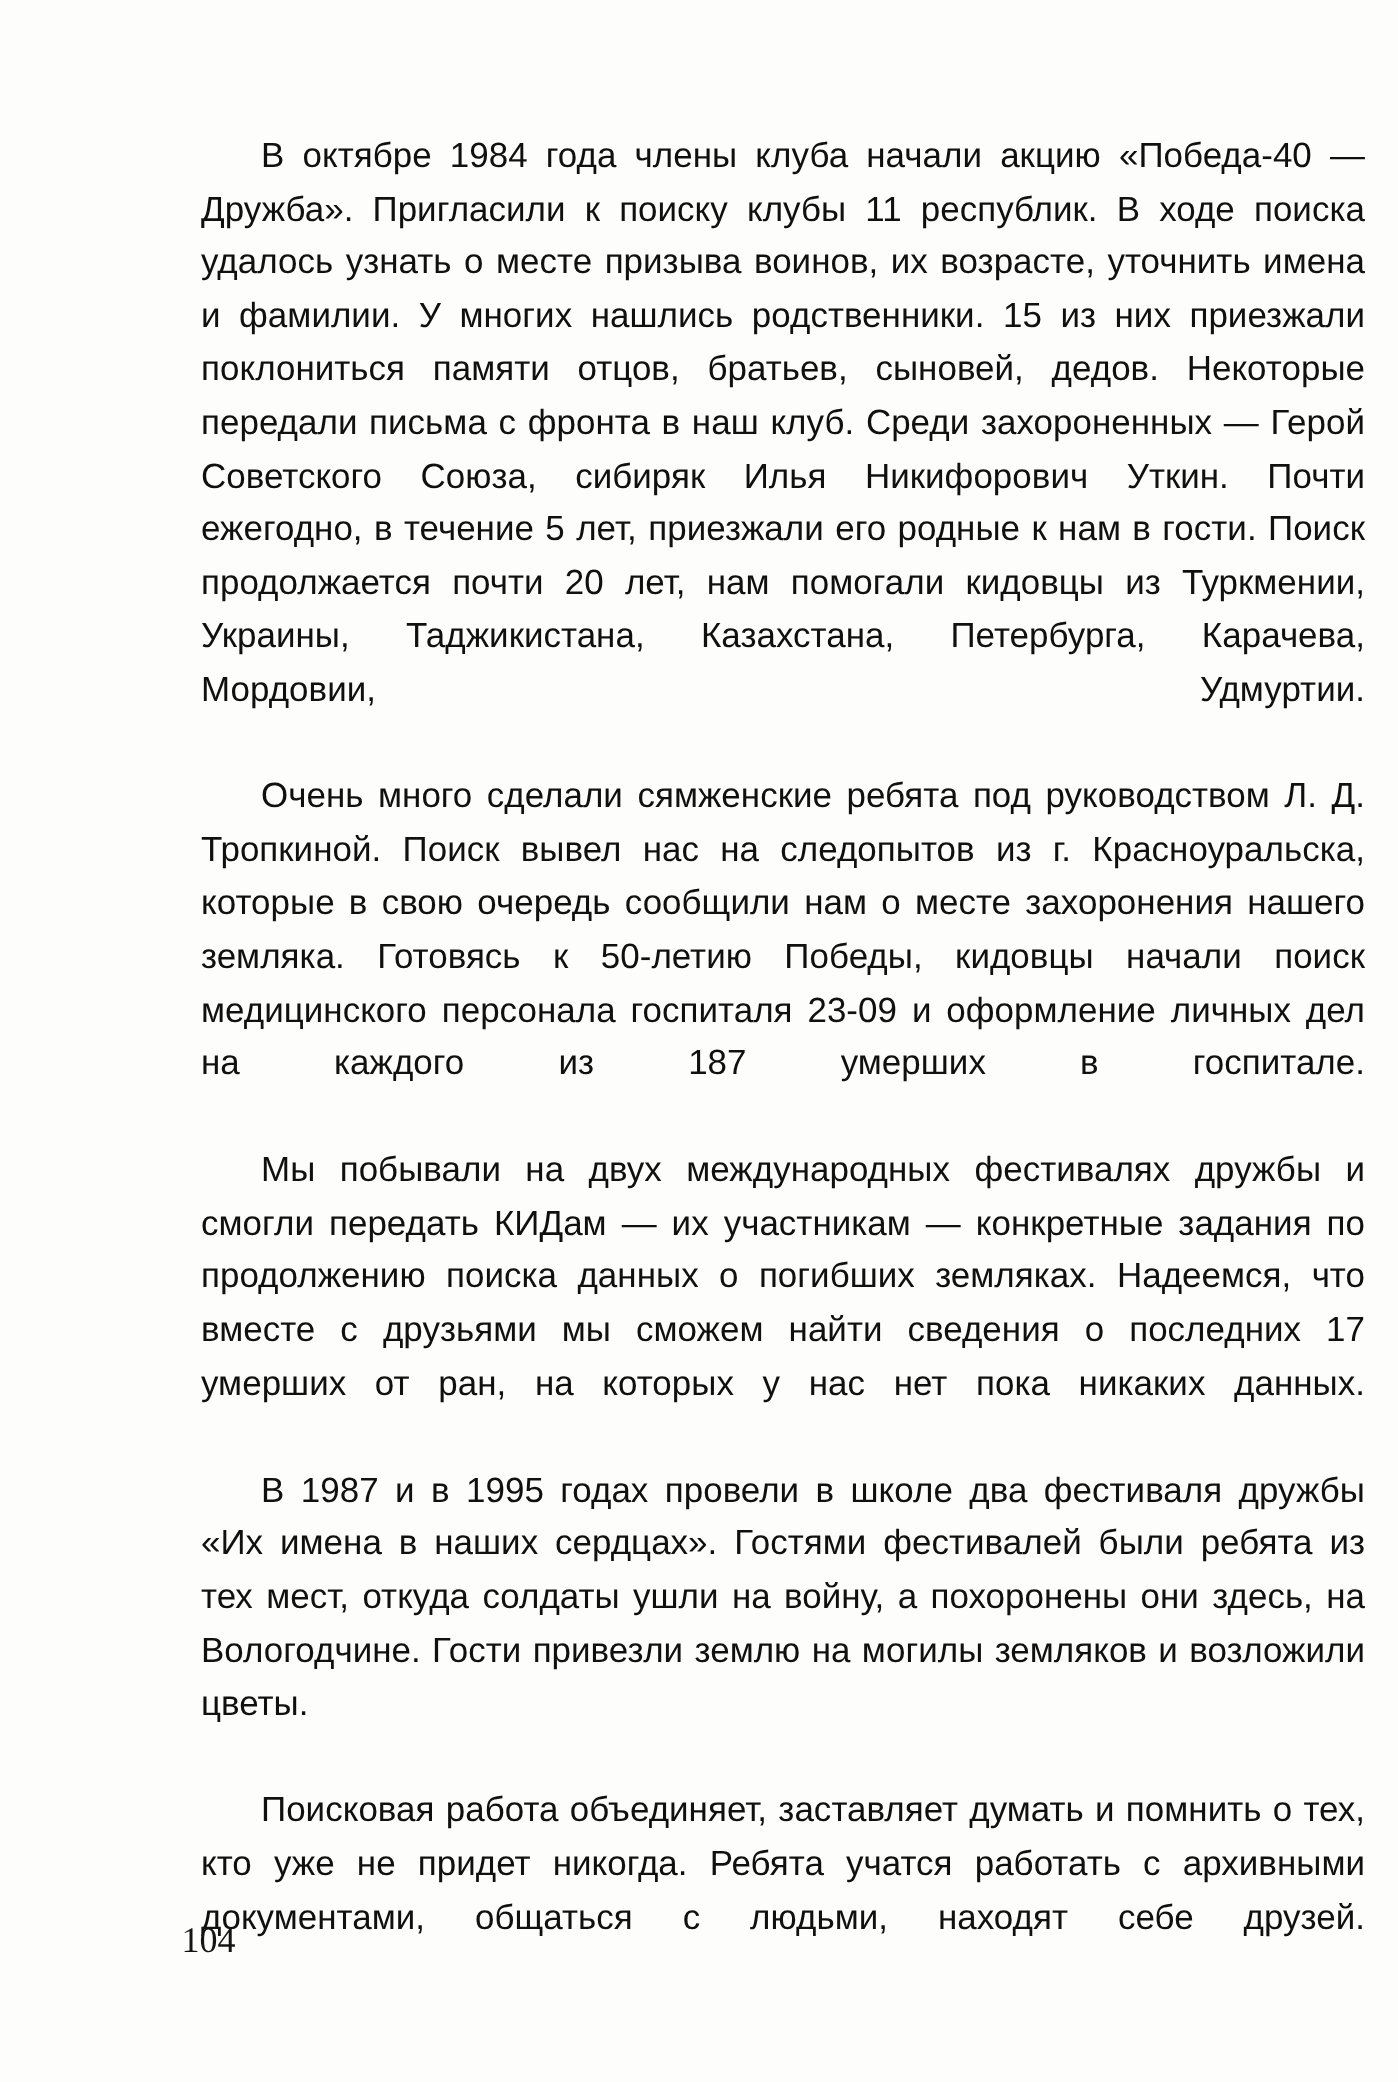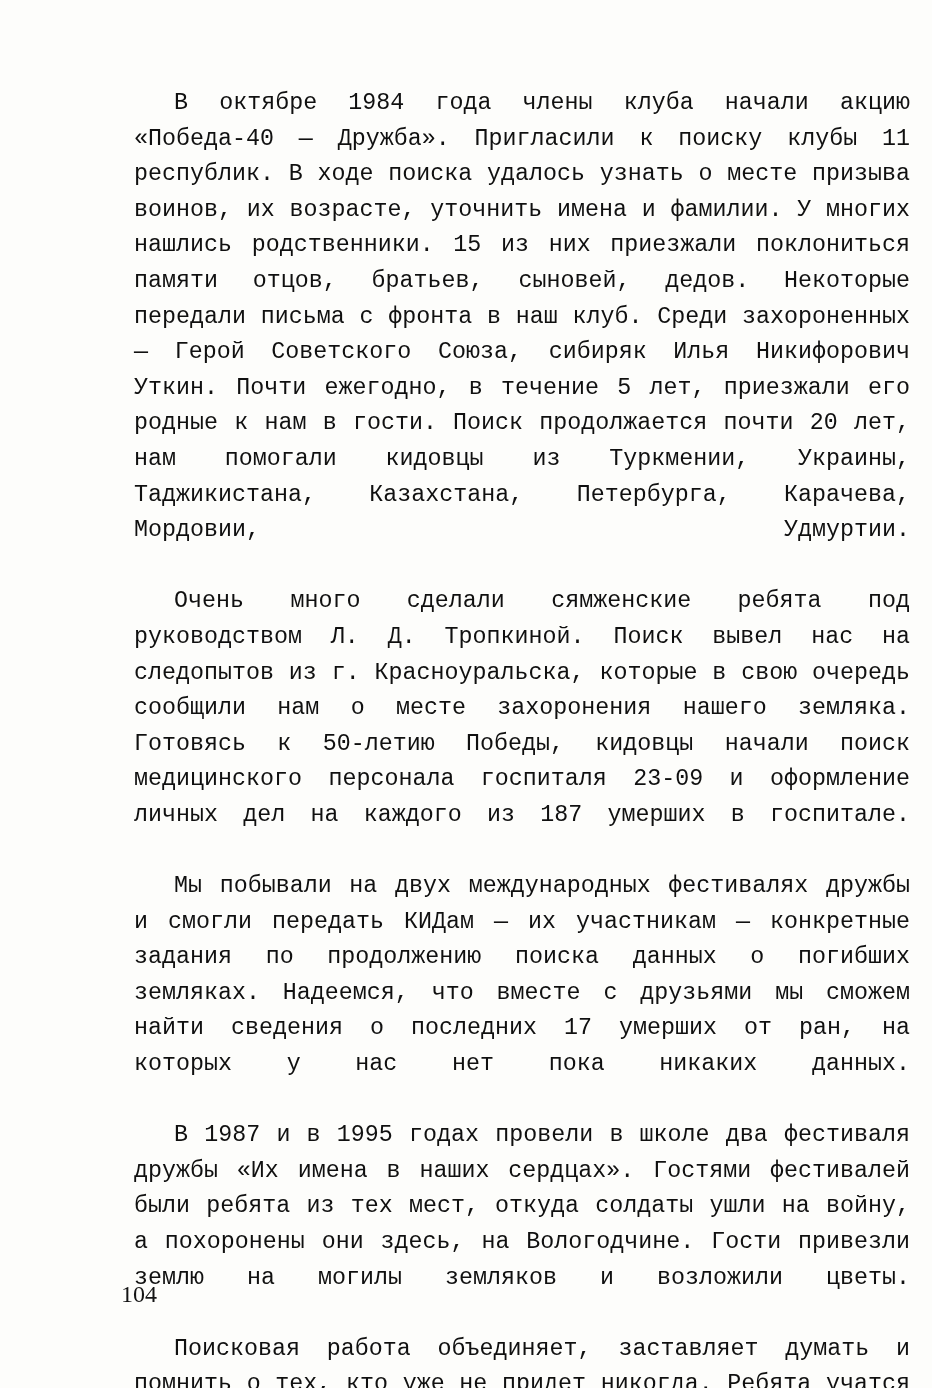--- a/index.html
+++ b/index.html
@@ -32,21 +32,21 @@
   .text-block {
     position: absolute;
     left: 134px;
     top: 86px;
     width: 776px;
     z-index: 1;
   }
 
   .para {
     margin: 0;
-    font-family: Liberation Mono, monospace;
+    font-family: Liberation Sans, sans-serif;
     font-size: 23.3px;
     line-height: 35.6px;
     color: #101010;
     text-align: justify;
     text-justify: inter-word;
     text-indent: 40px;
     hyphens: manual;
     -webkit-hyphens: manual;
     letter-spacing: 0.02px;
     word-spacing: 0.4px;

